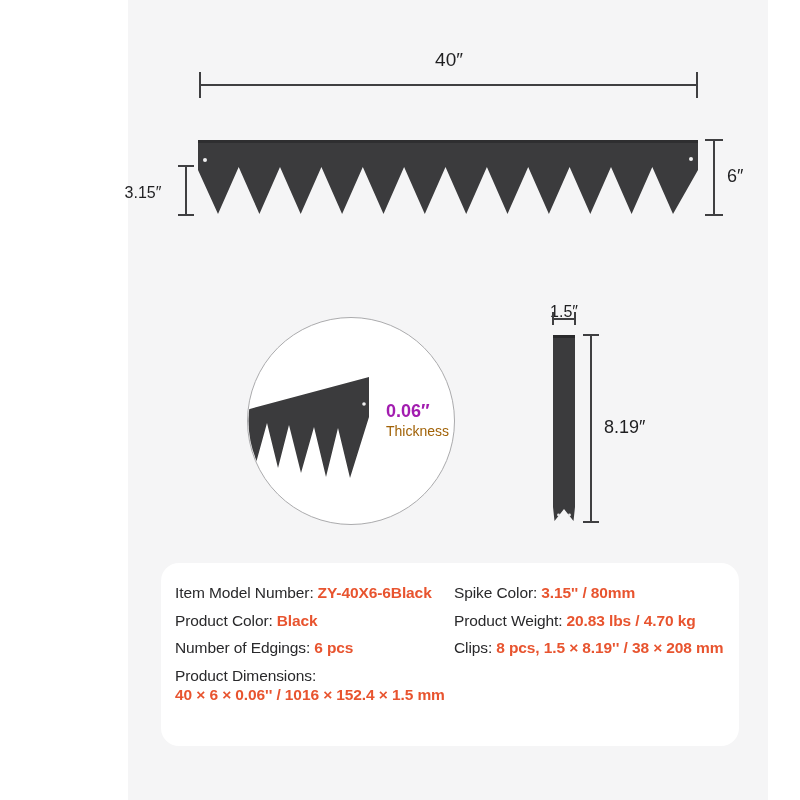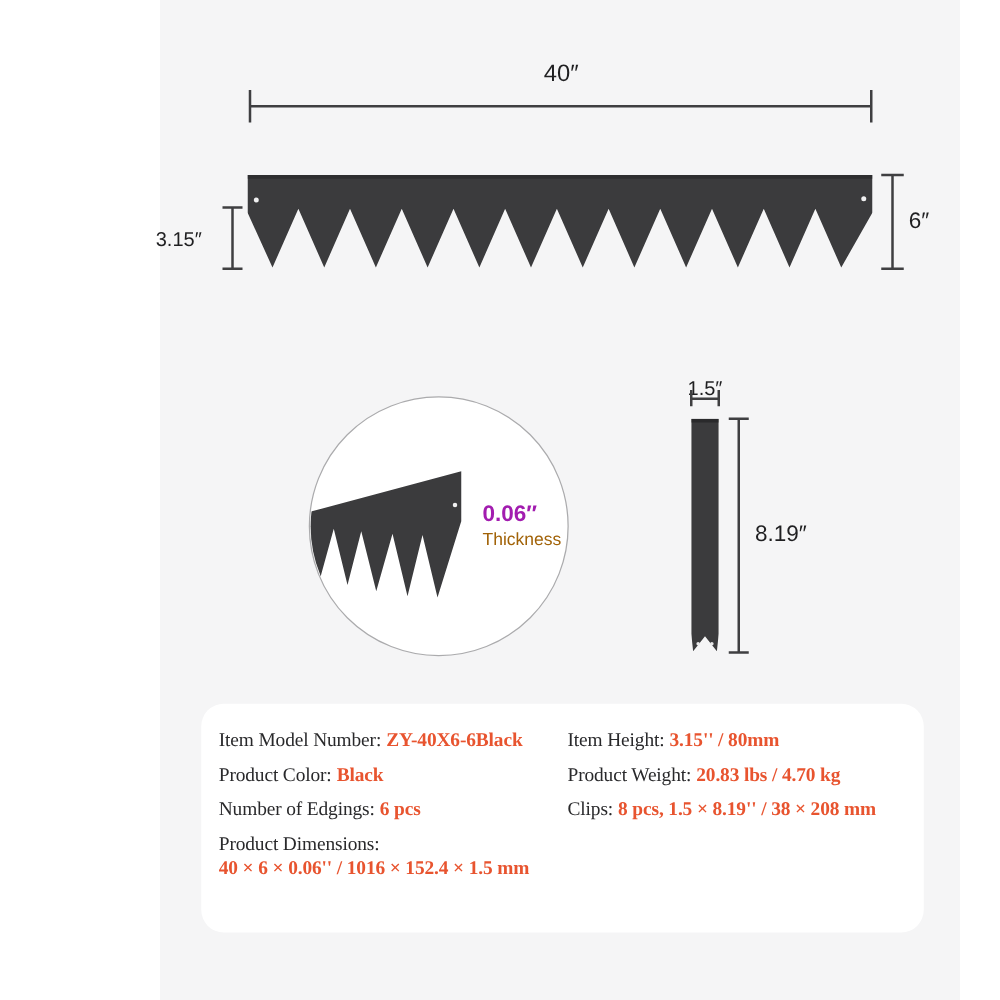--- a/index.html
+++ b/index.html
@@ -35,21 +35,21 @@
   .thickness-value{position:absolute;left:338px;top:401px;font-size:18px;font-weight:bold;color:#a21caf;line-height:21px;}
   .thickness-caption{position:absolute;left:338px;top:423px;font-size:14px;color:#a16207;line-height:17px;}
 
   
   .spec-card{
     position:absolute;left:113px;top:563px;width:578px;height:183px;background:#ffffff;
     border-radius:18px;box-sizing:border-box;padding:20px 0 0 14px;display:flex;
   }
   .spec-col-left{width:279px;flex:0 0 auto;}
   .spec-col-right{flex:1 1 auto;}
-  .spec-row{font-size:15.5px;line-height:19px;margin-bottom:8.5px;letter-spacing:-0.1px;white-space:nowrap;font-family:Liberation Serif, serif;}
+  .spec-row{font-size:15.5px;line-height:19px;margin-bottom:8.5px;letter-spacing:-0.1px;white-space:nowrap;}
   .spec-label{color:#29292b;}
   .spec-value{color:#e8542f;font-weight:bold;margin-left:4px;}
   .spec-dims .spec-value{display:block;margin-left:0;margin-top:0;}
 </style>
 </head>
 <body>
 
 <div class="stage">
   <div class="gray-band"></div>
 
@@ -120,21 +120,21 @@
       <div class="spec-row">
         <span class="spec-label">Number of Edgings:</span><span class="spec-value">6 pcs</span>
       </div>
       <div class="spec-row spec-dims">
         <span class="spec-label">Product Dimensions:</span>
         <span class="spec-value">40 × 6 × 0.06'' / 1016 × 152.4 × 1.5 mm</span>
       </div>
     </div>
     <div class="spec-col-right">
       <div class="spec-row">
-        <span class="spec-label">Item Height:</span><span class="spec-value">3.15'' / 80mm</span>
+        <span class="spec-label">Spike Color:</span><span class="spec-value">3.15'' / 80mm</span>
       </div>
       <div class="spec-row">
         <span class="spec-label">Product Weight:</span><span class="spec-value">20.83 lbs / 4.70 kg</span>
       </div>
       <div class="spec-row">
         <span class="spec-label">Clips:</span><span class="spec-value">8 pcs, 1.5 × 8.19'' / 38 × 208 mm</span>
       </div>
     </div>
   </div>
 </div>

